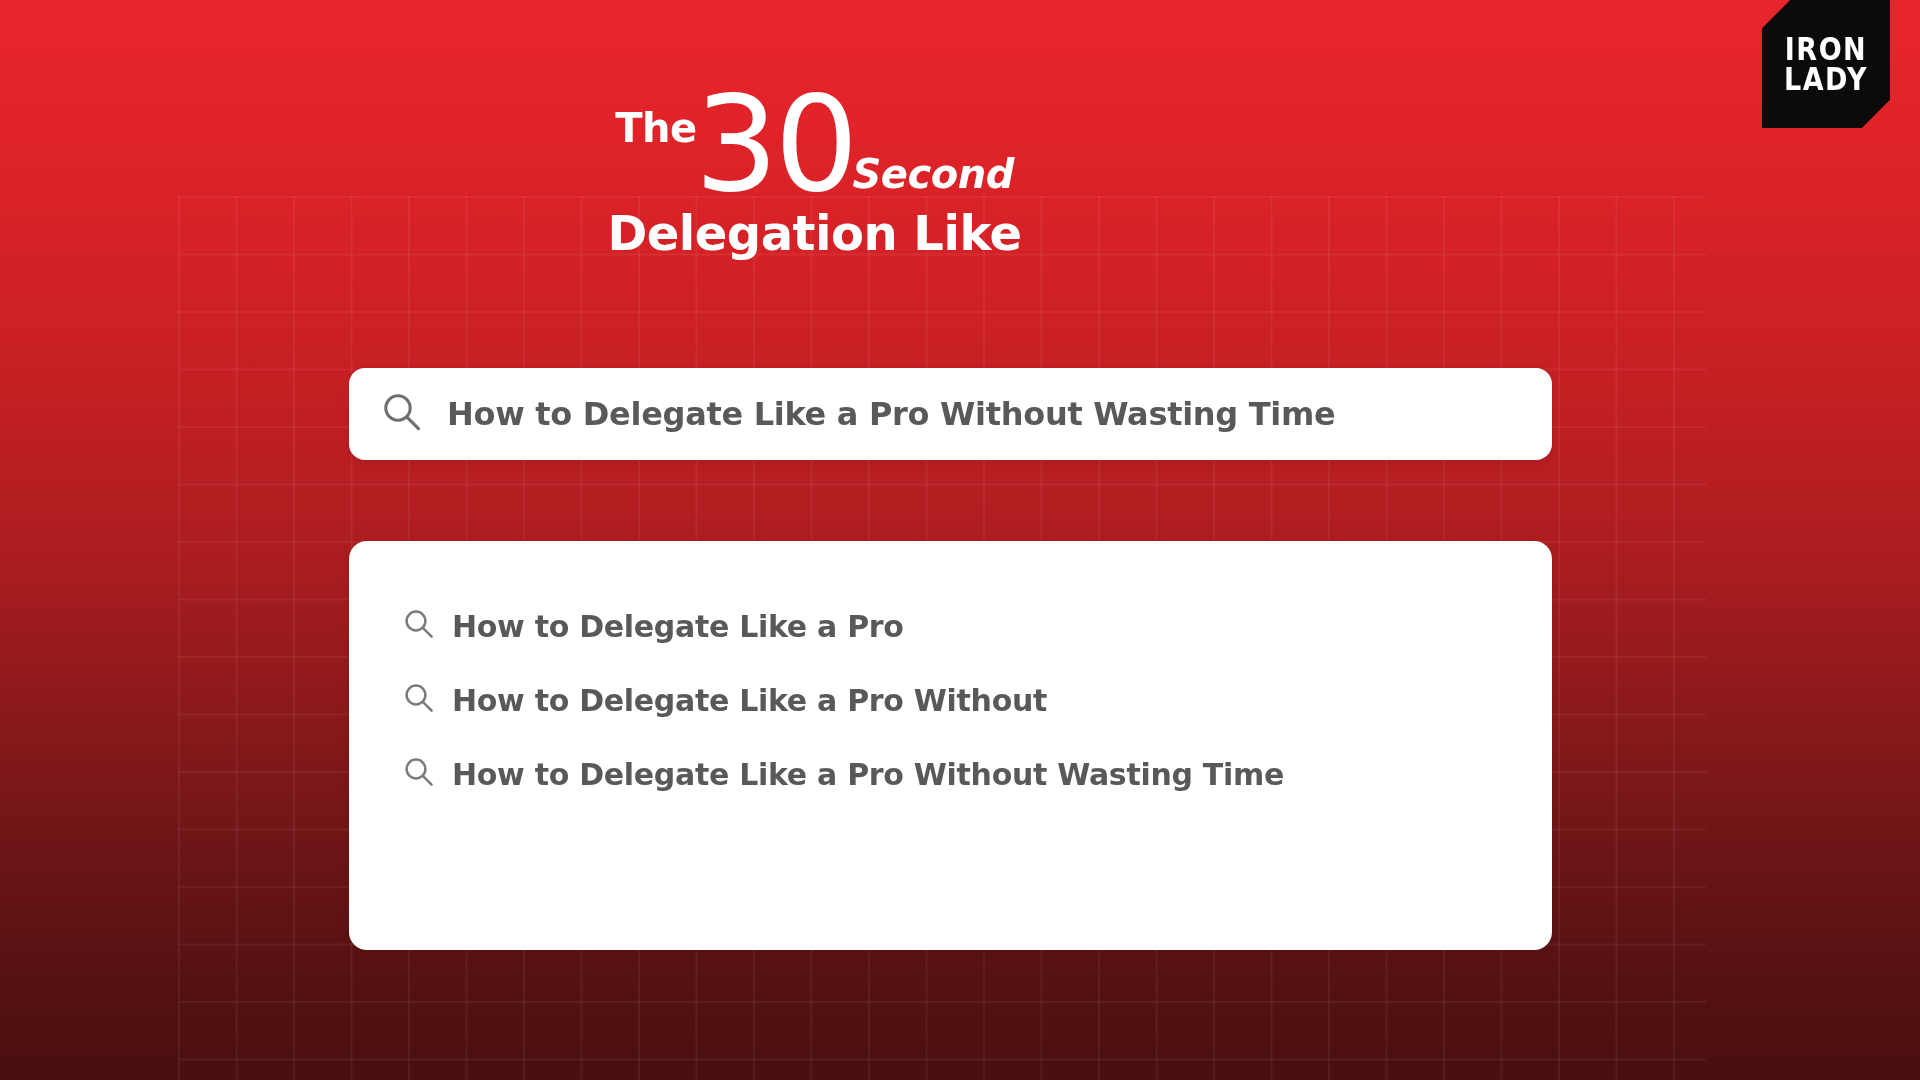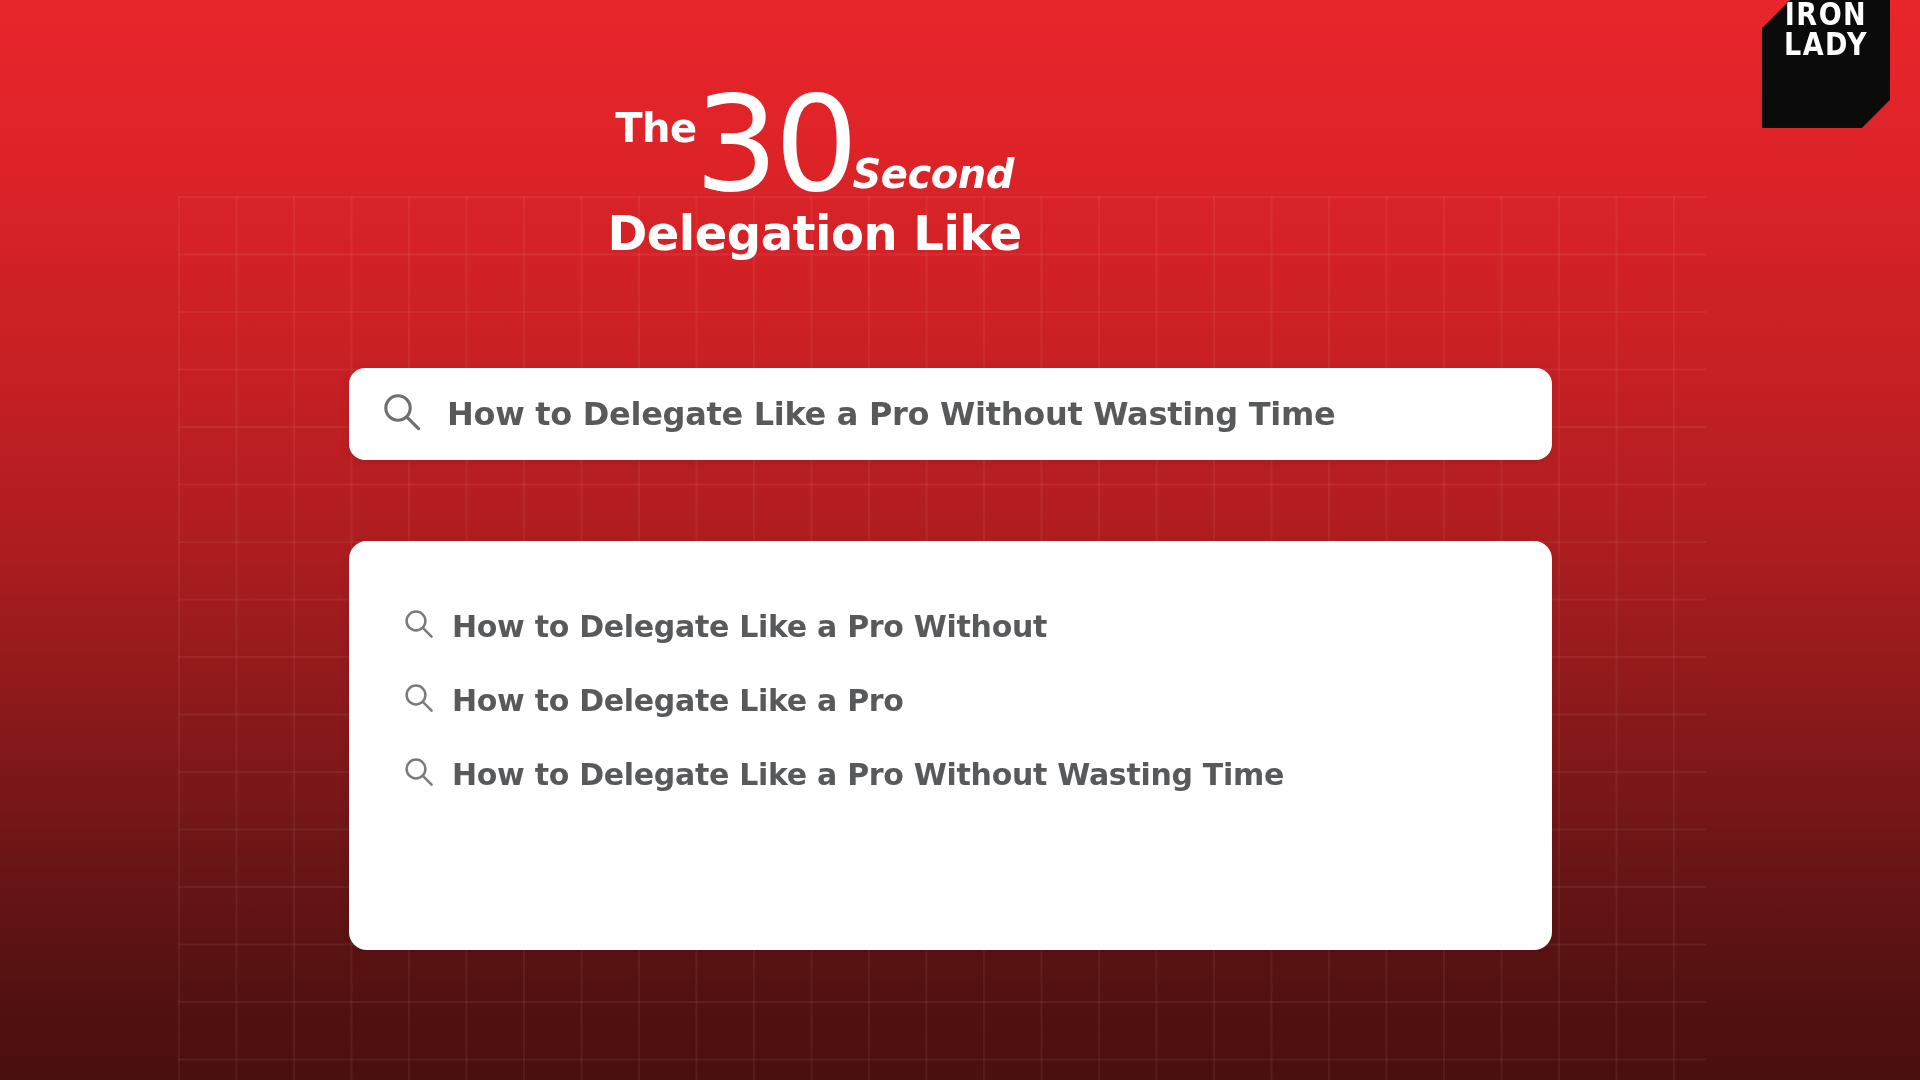--- a/index.html
+++ b/index.html
@@ -45,21 +45,21 @@
     top:0;
     right:30px;
     width:128px;
     height:128px;
     background:#0B0B0B;
     -webkit-clip-path: polygon(22% 0%, 100% 0%, 100% 78%, 78% 100%, 0% 100%, 0% 22%);
     clip-path: polygon(22% 0%, 100% 0%, 100% 78%, 78% 100%, 0% 100%, 0% 22%);
     display:flex;
     flex-direction:column;
     align-items:center;
-    justify-content:flex-start;
+    justify-content:center;
     gap:2px;
   }
   .logo-line {
     color:#ffffff;
     font-family:"DejaVu Sans", sans-serif;
     font-weight:bold;
     font-size:27px;
     letter-spacing:1.5px;
     line-height:1.02;
     transform:scaleY(1.18);
@@ -194,31 +194,31 @@
 
 <div class="suggestions">
 
   <div class="suggestion-item">
     <span class="mag">
       <svg width="32" height="32" viewBox="0 0 32 32" fill="none" aria-hidden="true">
         <circle cx="13" cy="13" r="9.4" stroke="#7A7B7D" stroke-width="2.5"></circle>
         <line x1="19.8" y1="19.9" x2="28.6" y2="28.7" stroke="#7A7B7D" stroke-width="2.5" stroke-linecap="round"></line>
       </svg>
     </span>
-    <span class="suggestion-text">How to Delegate Like a Pro Without</span>
+    <span class="suggestion-text">How to Delegate Like a Pro</span>
   </div>
 
   <div class="suggestion-item">
     <span class="mag">
       <svg width="32" height="32" viewBox="0 0 32 32" fill="none" aria-hidden="true">
         <circle cx="13" cy="13" r="9.4" stroke="#7A7B7D" stroke-width="2.5"></circle>
         <line x1="19.8" y1="19.9" x2="28.6" y2="28.7" stroke="#7A7B7D" stroke-width="2.5" stroke-linecap="round"></line>
       </svg>
     </span>
-    <span class="suggestion-text">How to Delegate Like a Pro</span>
+    <span class="suggestion-text">How to Delegate Like a Pro Without</span>
   </div>
 
   <div class="suggestion-item">
     <span class="mag">
       <svg width="32" height="32" viewBox="0 0 32 32" fill="none" aria-hidden="true">
         <circle cx="13" cy="13" r="9.4" stroke="#7A7B7D" stroke-width="2.5"></circle>
         <line x1="19.8" y1="19.9" x2="28.6" y2="28.7" stroke="#7A7B7D" stroke-width="2.5" stroke-linecap="round"></line>
       </svg>
     </span>
     <span class="suggestion-text">How to Delegate Like a Pro Without Wasting Time</span>

